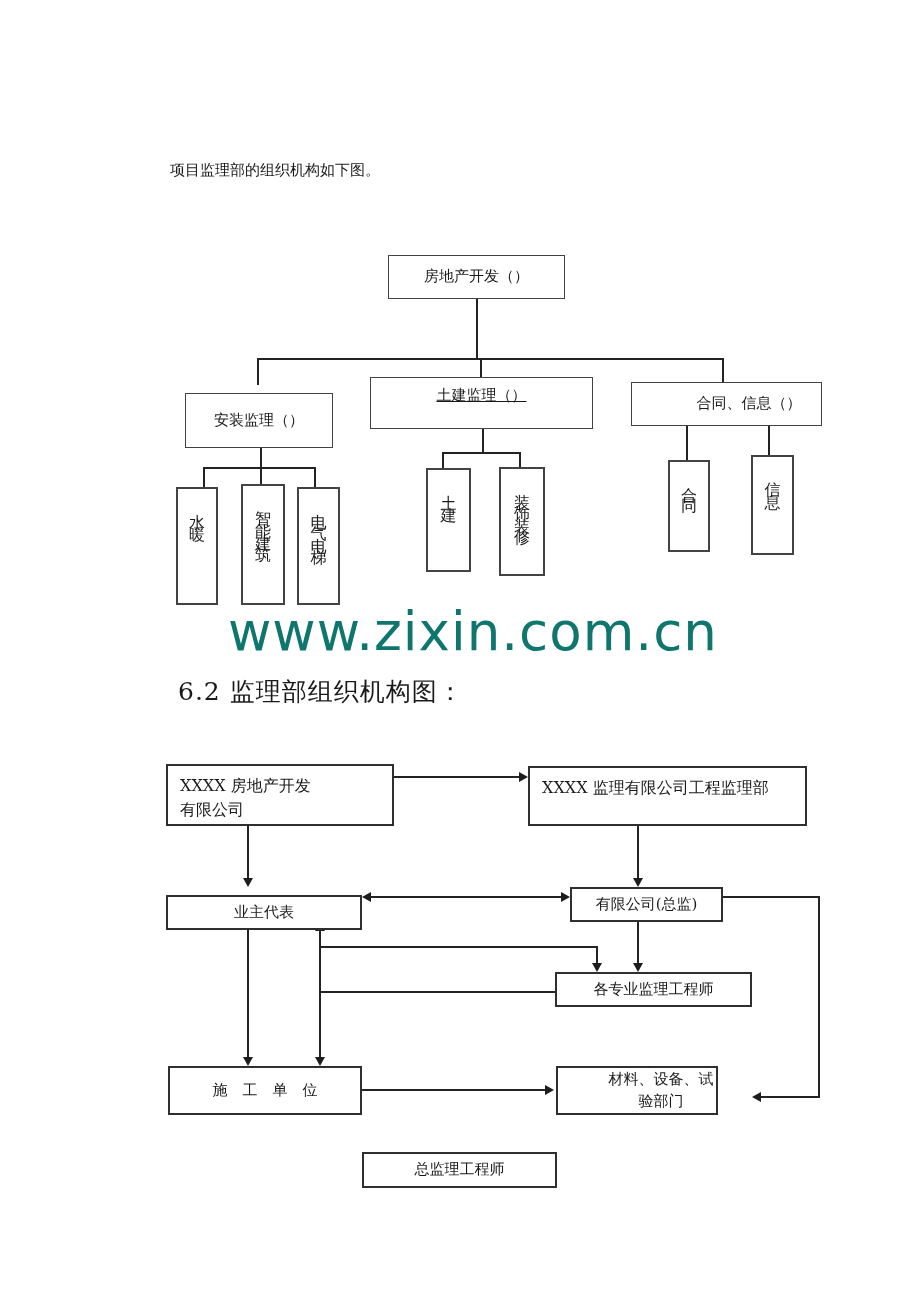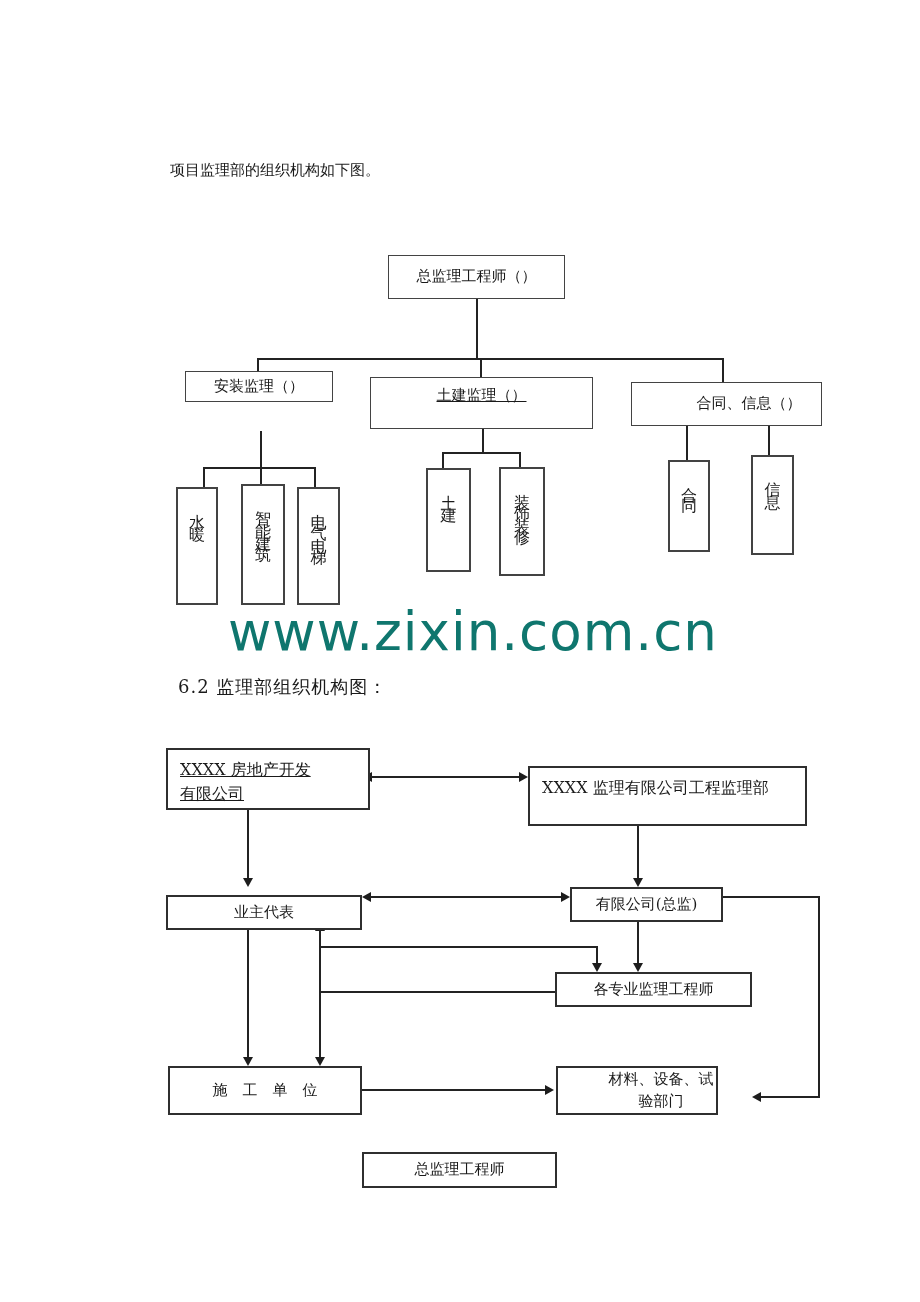--- a/index.html
+++ b/index.html
@@ -1,20 +1,20 @@
 <!DOCTYPE html>
 <html><head>
 <meta charset="utf-8">
 <style>
   html,body{margin:0;padding:0;background:#ffffff;}
   #page{position:relative;width:920px;height:1302px;background:#ffffff;overflow:hidden;
         font-family:"DejaVu Serif","Liberation Serif",serif;color:#1a1a1a;}
   .txt{position:absolute;white-space:pre-line;text-align:center;}
   .intro{font-size:15px;}
-  .heading{font-size:18px;letter-spacing:1px;}
+  .heading{font-size:25px;letter-spacing:1px;}
   .watermark{font-family:"DejaVu Sans","Liberation Sans",sans-serif;
              font-size:53px;color:#0f766e;letter-spacing:1px;white-space:nowrap;}
   .box{position:absolute;box-sizing:border-box;background:#ffffff;border:2px solid #434343;
        display:flex;align-items:center;justify-content:center;font-size:15px;line-height:1.45;
        text-align:center;}
   .box.top-align{align-items:flex-start;padding-top:7px;text-decoration:underline;}
   .box.left-align{align-items:flex-start;justify-content:flex-start;text-align:left;
                   padding:8px 6px 0 12px;font-size:16px;line-height:1.5;white-space:pre-line;}
   .box.v{align-items:flex-start;padding-top:12px;}
   .box.v .vtext{writing-mode:vertical-lr;text-orientation:upright;letter-spacing:12px;
@@ -47,22 +47,22 @@
     <div class="hl" style="left:204px;top:467px;width:112px;"></div>
     <div class="vl" style="left:203px;top:467px;height:21px;"></div>
     <div class="vl" style="left:314px;top:467px;height:21px;"></div>
     <div class="vl" style="left:482px;top:428px;height:26px;"></div>
     <div class="hl" style="left:443px;top:452px;width:78px;"></div>
     <div class="vl" style="left:442px;top:452px;height:17px;"></div>
     <div class="vl" style="left:519px;top:452px;height:16px;"></div>
     <div class="vl" style="left:686px;top:425px;height:36px;"></div>
     <div class="vl" style="left:768px;top:425px;height:31px;"></div>
 
-    <div class="box" style="left:388px;top:255px;width:177px;height:44px;border-width:1.5px;">总监理工程师（）</div>
-    <div class="box" style="left:185px;top:371px;width:148px;height:31px;border-width:1.5px;">安装监理（）</div>
+    <div class="box" style="left:388px;top:255px;width:177px;height:44px;border-width:1.5px;">房地产开发（）</div>
+    <div class="box" style="left:185px;top:393px;width:148px;height:55px;border-width:1.5px;">安装监理（）</div>
     <div class="box top-align" style="left:370px;top:377px;width:223px;height:52px;border-width:1.5px;">土建监理（）</div>
     <div class="box" style="left:631px;top:382px;width:191px;height:44px;border-width:1.5px;padding-left:45px;">合同、信息（）</div>
 
     <div class="box v" style="left:176px;top:487px;width:42px;height:118px;">
       <span class="vtext">水暖</span>
     </div>
     <div class="box v" style="left:241px;top:484px;width:44px;height:121px;">
       <span class="vtext">智能建筑</span>
     </div>
     <div class="box v" style="left:297px;top:487px;width:43px;height:118px;">
@@ -119,21 +119,21 @@
     <div class="arr arr-down" style="left:592px;top:963px;"></div>
 
     <div class="hl" style="left:320px;top:991px;width:235px;"></div>
 
     <div class="vl" style="left:247px;top:922px;height:136px;"></div>
     <div class="arr arr-down" style="left:243px;top:1057px;"></div>
 
     <div class="hl" style="left:362px;top:1089px;width:183px;"></div>
     <div class="arr arr-right" style="left:545px;top:1085px;"></div>
 
-    <div class="box left-align" style="left:166px;top:748px;width:204px;height:62px;text-decoration:underline;">XXXX 房地产开发
+    <div class="box left-align" style="left:166px;top:764px;width:228px;height:62px;">XXXX 房地产开发
 有限公司</div>
     <div class="box left-align" style="left:528px;top:766px;width:279px;height:60px;">XXXX 监理有限公司工程监理部</div>
     <div class="box" style="left:166px;top:887px;width:196px;height:35px;margin-top:8px;">业主代表</div>
     <div class="box" style="left:570px;top:887px;width:153px;height:35px;">有限公司(总监)</div>
     <div class="box" style="left:555px;top:972px;width:197px;height:35px;">各专业监理工程师</div>
     <div class="box" style="left:168px;top:1066px;width:194px;height:49px;">施　工　单　位</div>
     <div class="box" style="left:556px;top:1066px;width:162px;height:49px;padding-left:48px;">材料、设备、试验部门</div>
     <div class="box" style="left:362px;top:1152px;width:195px;height:36px;">总监理工程师</div>
   </div>
 

